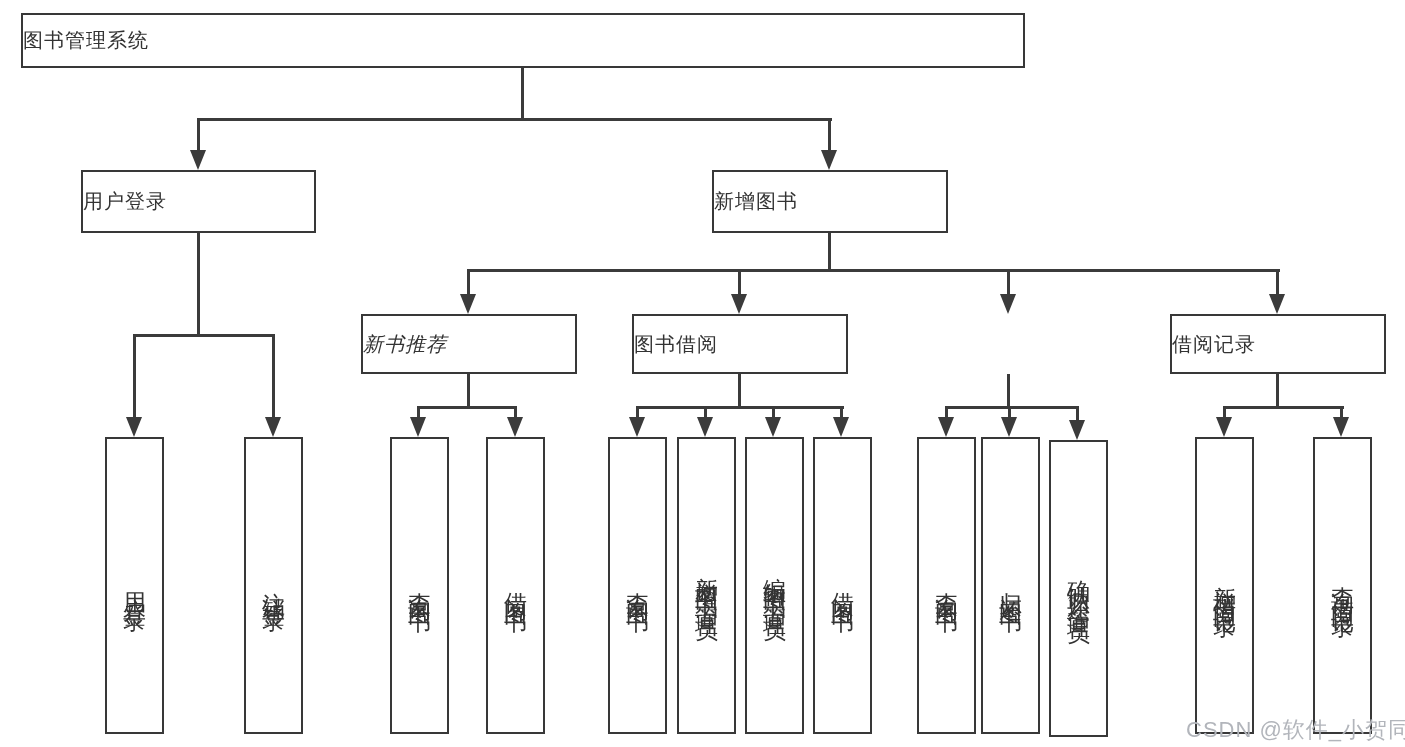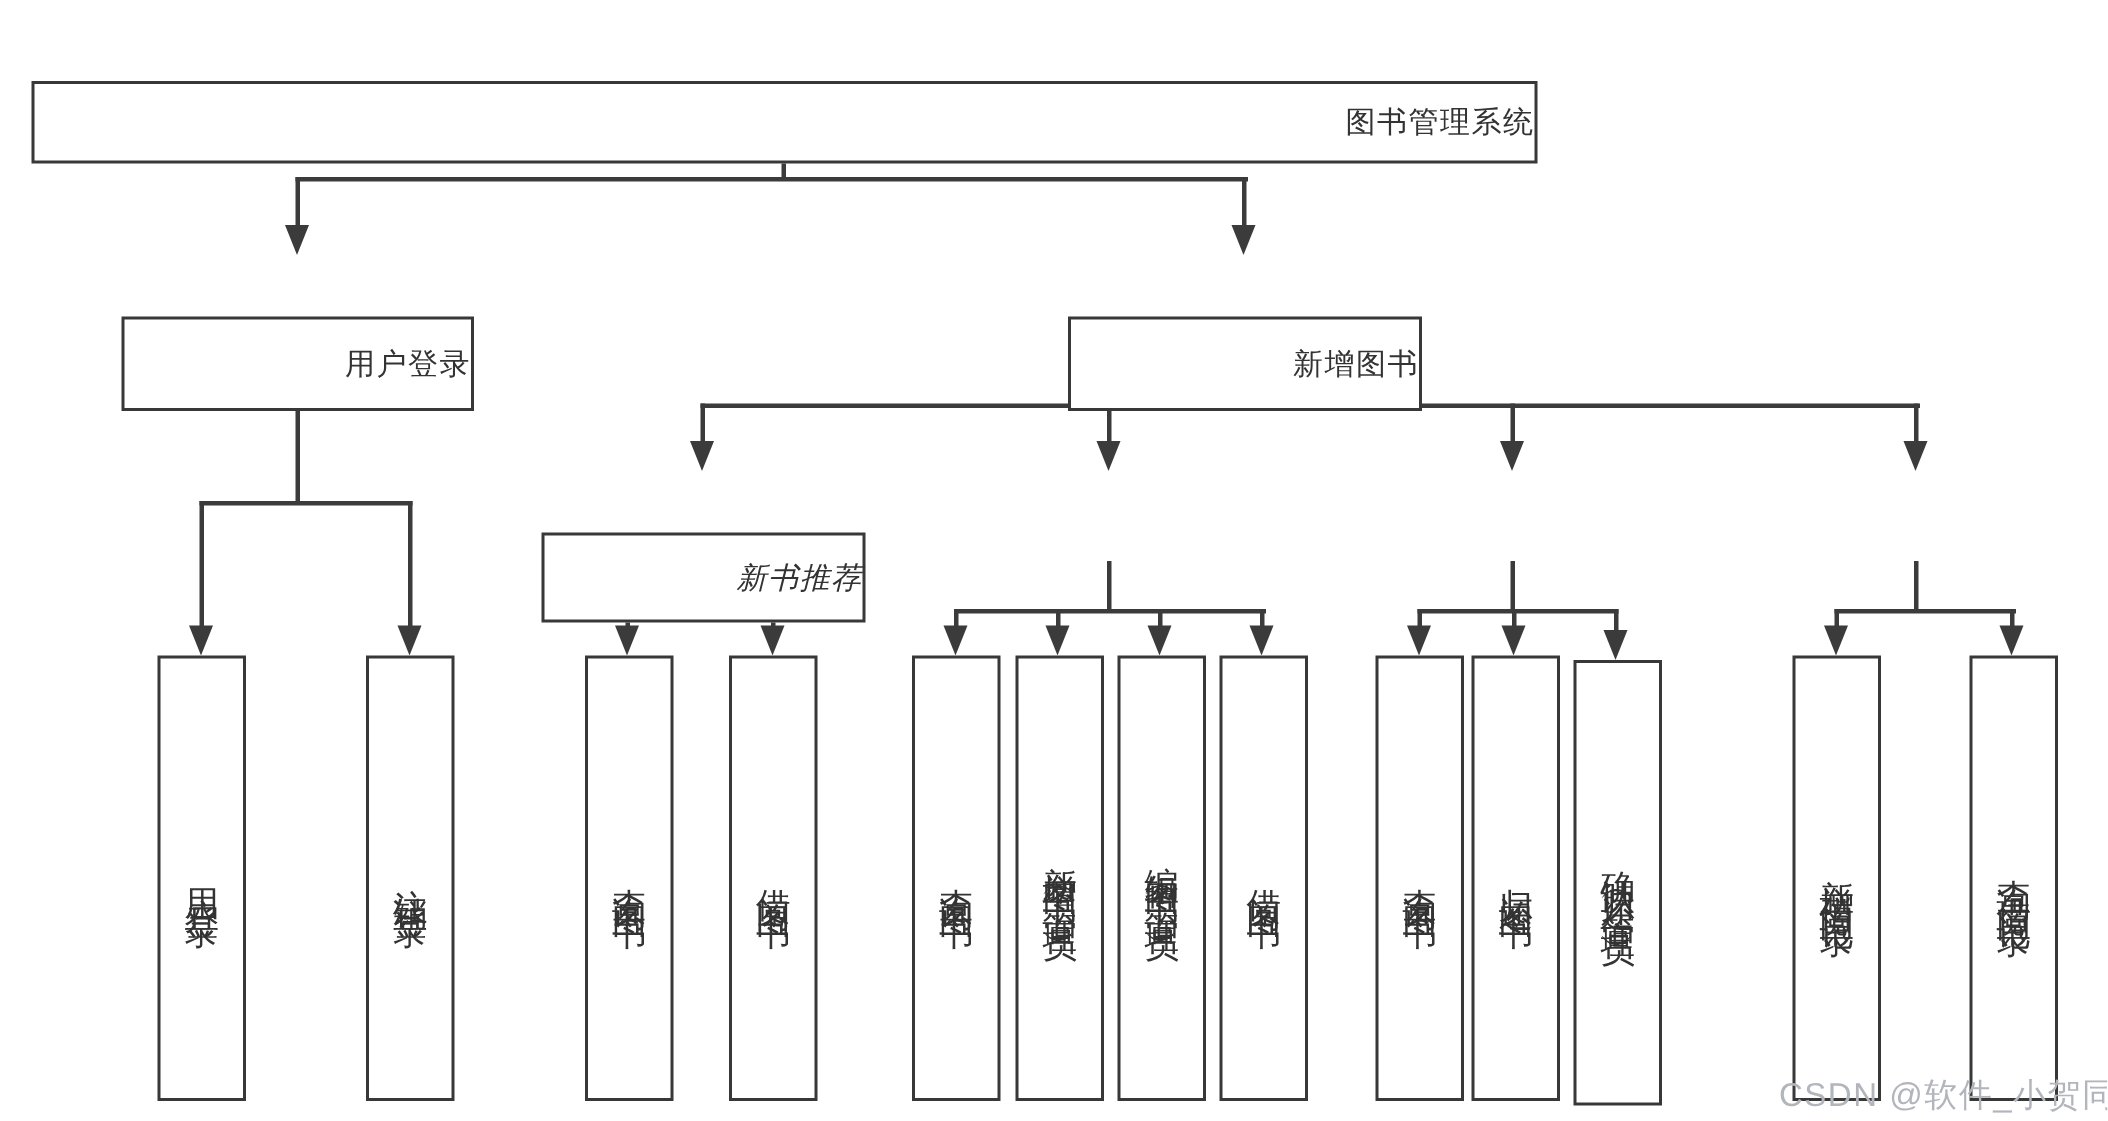--- a/index.html
+++ b/index.html
@@ -2,22 +2,22 @@
 <html><head>
 <meta charset="utf-8">
 <style>
   html,body{margin:0;padding:0;background:#fff;}
   #canvas{
     position:relative;width:1405px;height:747px;background:#fff;overflow:hidden;
     font-family:"Liberation Sans","DejaVu Sans",sans-serif;color:#333;
   }
   .box{
     position:absolute;box-sizing:border-box;border:2.5px solid #383838;background:#fff;
-    display:flex;align-items:center;justify-content:flex-end;
-    font-size:20px;color:#333;z-index:2;letter-spacing:1px;margin-top:41px;
+    display:flex;align-items:center;justify-content:flex-start;
+    font-size:20px;color:#333;z-index:2;letter-spacing:1px;
   }
   .leaf{
     position:absolute;box-sizing:border-box;border:2.5px solid #383838;background:#fff;
     width:59px;height:297px;top:437px;display:flex;align-items:center;justify-content:center;z-index:2;
   }
   .leaf span{
     writing-mode:vertical-rl;text-orientation:mixed;
     font-size:23px;line-height:1;letter-spacing:6px;color:#333;white-space:nowrap;
   }
   .vl,.hl{position:absolute;background:#3b3b3b;z-index:1;}
@@ -45,22 +45,28 @@
   </div>
 
   <div class="box" style="left:712px;top:170px;width:236px;height:63px;">
     <span>新增图书</span>
   </div>
 
   <div class="box" style="left:361px;top:314px;width:216px;height:60px;font-style:italic;">
     <span>新书推荐</span>
   </div>
 
+  <div class="box" style="left:632px;top:314px;width:216px;height:60px;">
+    <span>图书借阅</span>
+  </div>
 
 
+  <div class="box" style="left:1170px;top:314px;width:216px;height:60px;">
+    <span>借阅记录</span>
+  </div>
 
   <div class="leaf" style="left:105px;">
     <span>用户登录</span>
   </div>
   <div class="leaf" style="left:244px;">
     <span>注销登录</span>
   </div>
 
   <div class="leaf" style="left:390px;">
     <span>查询图书</span>

